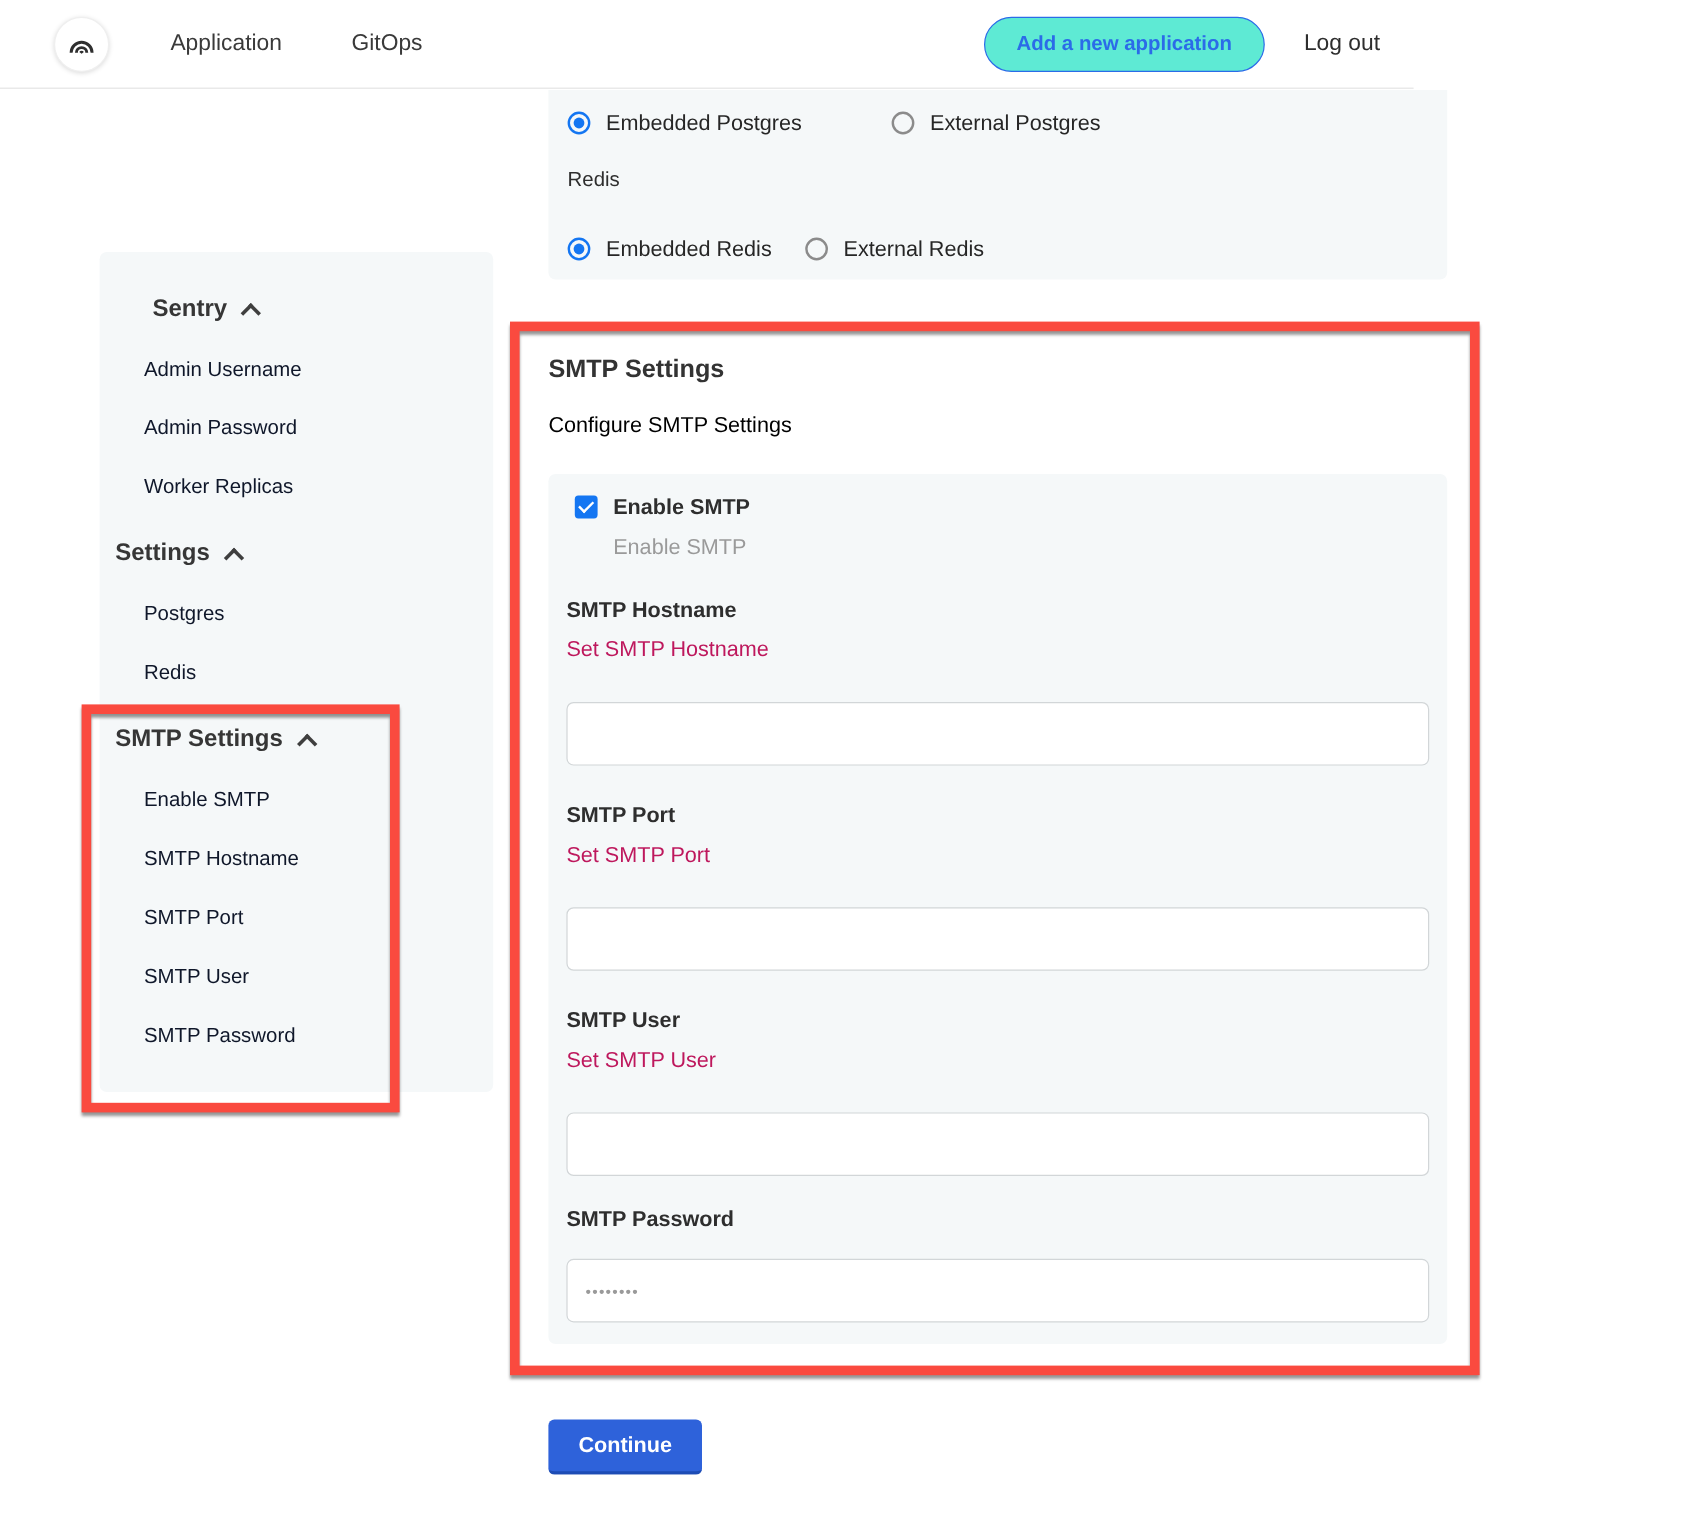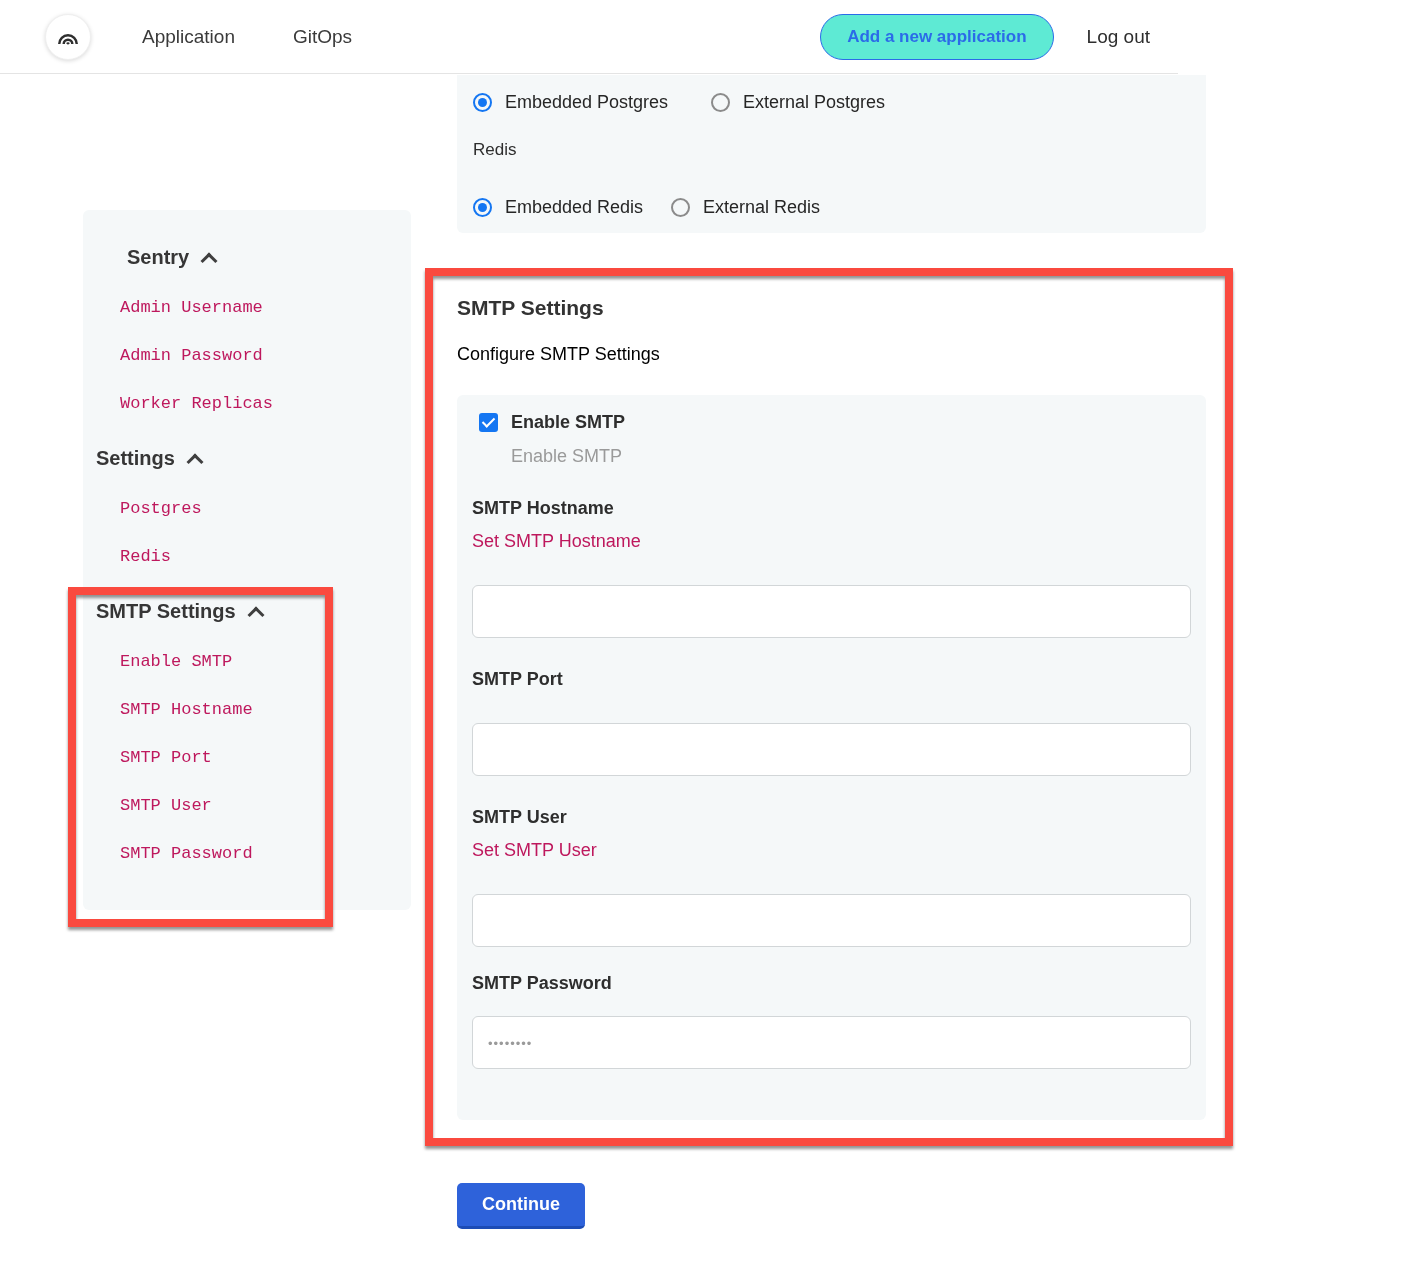--- a/index.html
+++ b/index.html
@@ -34,21 +34,21 @@
   
   .sidebar {
     position:absolute; left:83px; top:210px; width:328px; height:700px;
     background:#f5f8f9; border-radius:6px; padding-top:36px;
   }
   .side-heading {
     display:flex; align-items:center; font-size:20px; font-weight:700;
     color:#363636; margin:34px 0 0 13px; cursor:pointer;
   }
   .side-heading.first { margin-top:0;margin-left:44px; }
-  .side-item { font-size:17px; color:#be185d; margin:29px 0 0 37px; cursor:pointer;font-family:Liberation Mono, monospace; }
+  .side-item { font-size:17px; color:#0f172a; margin:29px 0 0 37px; cursor:pointer; }
   .chev {
     display:inline-block; width:12px; height:12px;
     border-left:3px solid #3f3f3f; border-top:3px solid #3f3f3f;
     transform:rotate(45deg); margin-left:14px; margin-top:7px;
   }
 
   
   .annotation-frame {
     position:absolute; border:8px solid #fa4a3f;
     filter:drop-shadow(0 3px 1.5px rgba(60,60,60,0.55));
@@ -57,21 +57,21 @@
   .frame-side { left:68px; top:587px; width:265px; height:340px; }
   .frame-main { left:425px; top:268px; width:808px; height:878px; }
 
   
   .card-top {
     position:absolute; left:457px; top:75px; width:749px; height:158px;
     background:#f5f8f9; border-radius:0 0 6px 6px; padding:17px 16px 0;
   }
   .radio-row { display:flex; align-items:center; }
   .radio-opt { display:flex; align-items:center; font-size:18px; color:#262626; cursor:pointer; }
-  .radio-opt.w1 { width:238px; }
+  .radio-opt.w1 { width:270px; }
   .radio-opt.w2 { width:198px; }
   .radio { width:19px; height:19px; border-radius:50%; position:relative; flex:none; margin-right:13px; }
   .radio.on { border:2px solid #1476f2; }
   .radio.on::after {
     content:""; position:absolute; left:3px; top:3px; width:9px; height:9px;
     border-radius:50%; background:#1476f2;
   }
   .radio.off { border:2px solid #8b8b8b; }
   .group-label { font-size:17px; color:#2e2e2e; margin-top:27px; }
   .row2 { margin-top:37px; }
@@ -194,20 +194,21 @@
   <div class="cb-help">Enable SMTP</div>
 
   <div class="field">
     <div class="f-label">SMTP Hostname</div>
     <div class="f-help">Set SMTP Hostname</div>
     <input class="f-input" type="text" placeholder="" style="">
   </div>
 
   <div class="field">
     <div class="f-label">SMTP Port</div>
+    <div class="f-help">Set SMTP Port</div>
     <input class="f-input" type="text" placeholder="" style="">
   </div>
 
   <div class="field">
     <div class="f-label">SMTP User</div>
     <div class="f-help">Set SMTP User</div>
     <input class="f-input" type="text" placeholder="" style="">
   </div>
 
   <div class="field pw">

